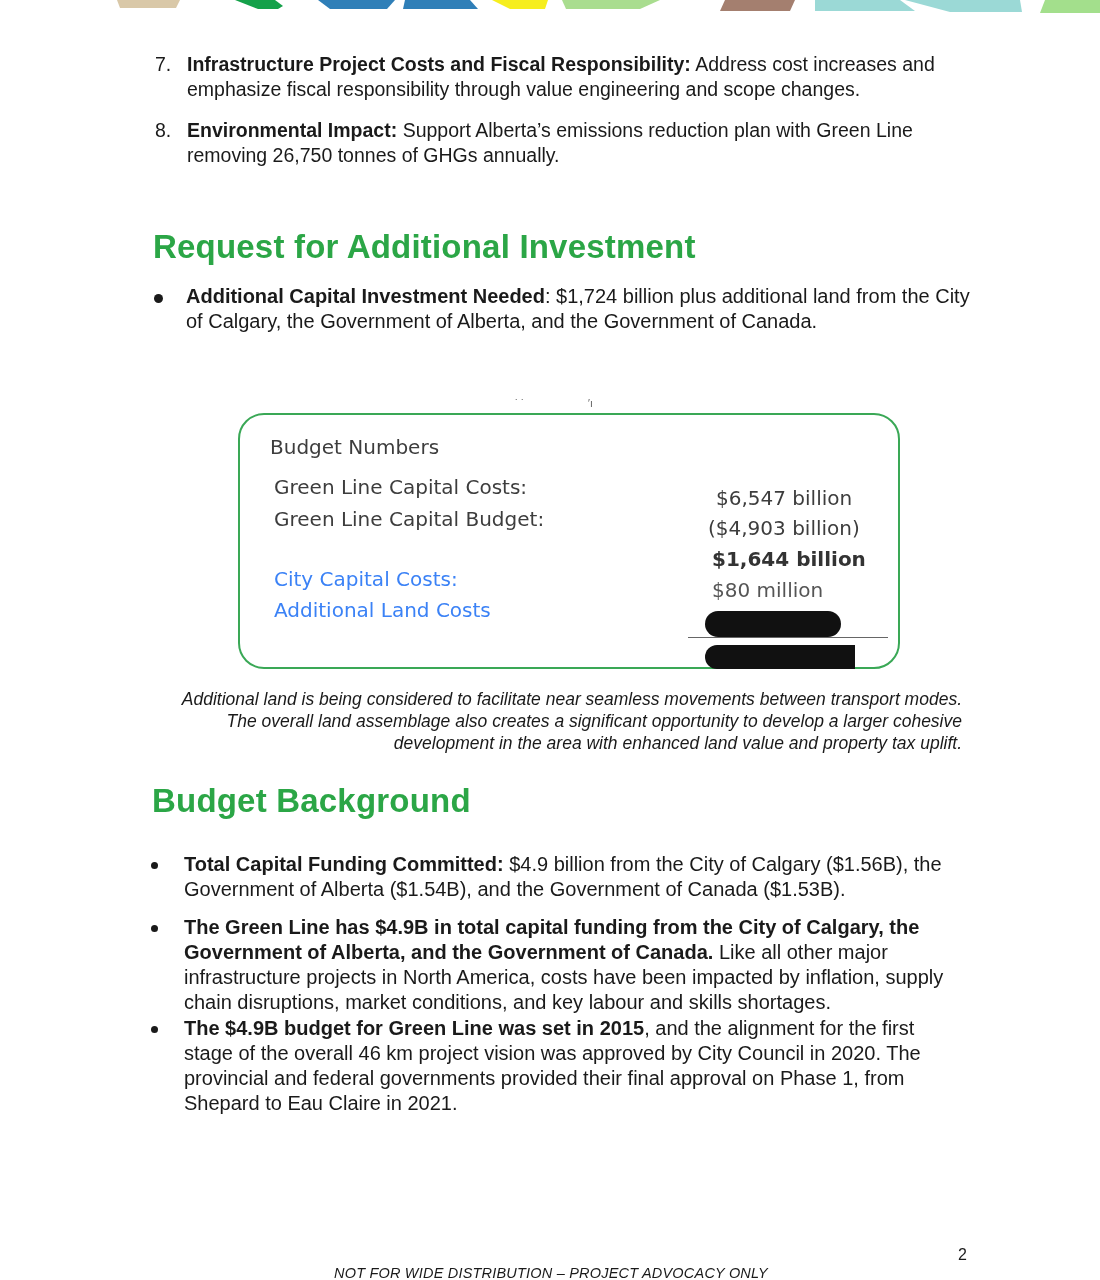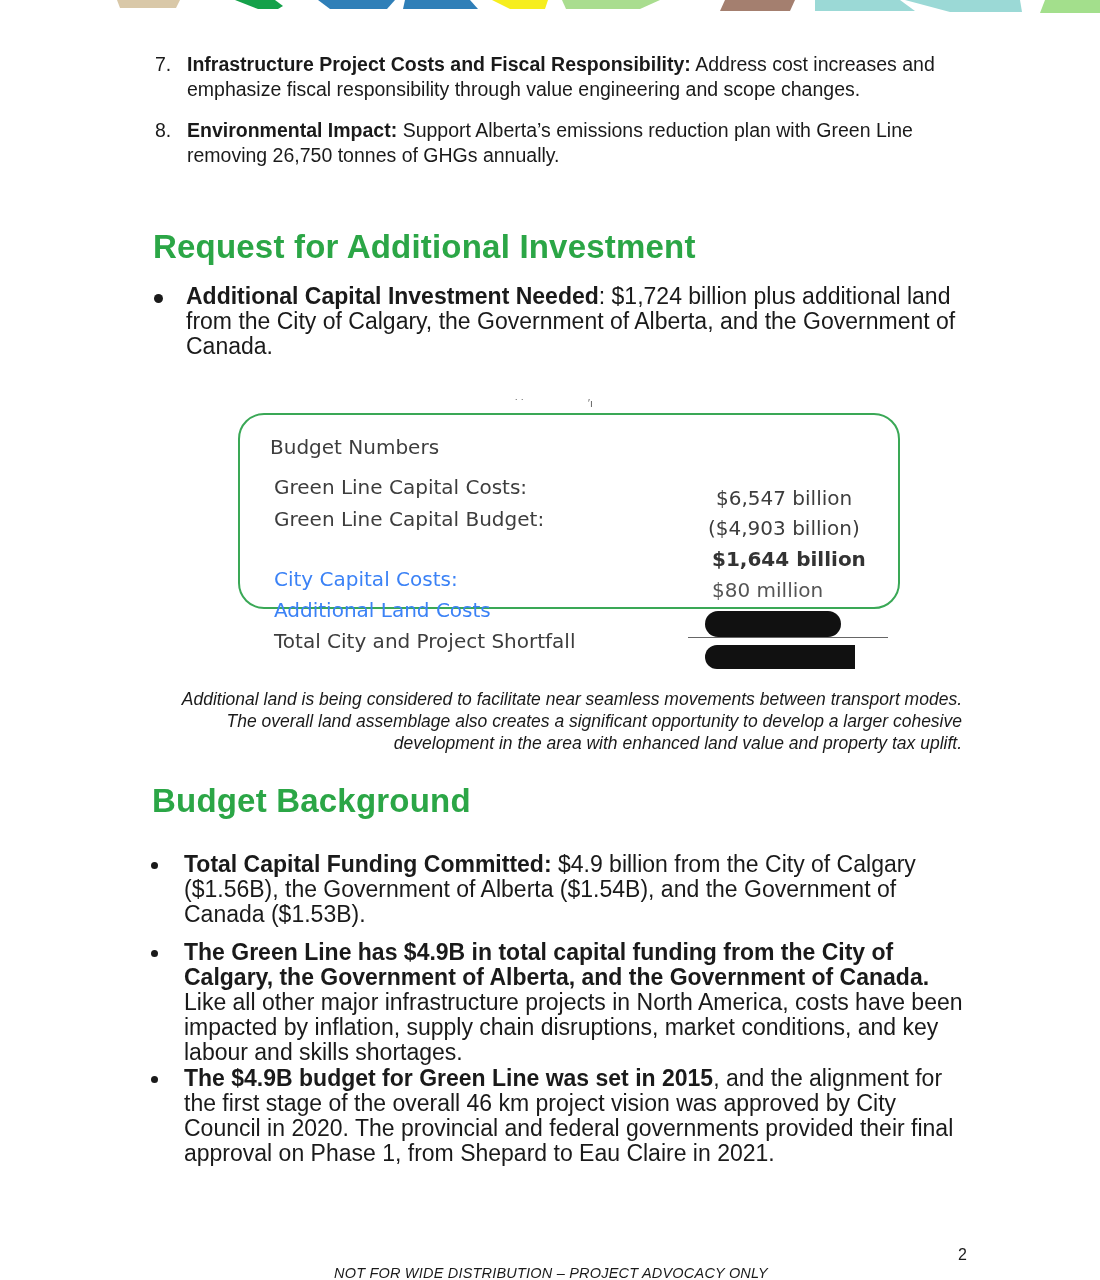--- a/index.html
+++ b/index.html
@@ -14,27 +14,27 @@
     .numbered { position: absolute; left: 155px; width: 820px; font-size: 19.5px; line-height: 25px; }
     .numbered .num { position: absolute; left: 0; top: 0; }
     .numbered .txt { margin-left: 32px; display: block; }
     .b { font-weight: bold; }
 
     .h2 {
       position: absolute; left: 153px; color: #2ba646; font-weight: bold;
       font-size: 33px; letter-spacing: 0.2px; margin: 0;
     }
 
-    .bullets { position: absolute; left: 150px; width: 820px; font-size: 23px; line-height: 25px; }
+    .bullets { position: absolute; left: 150px; width: 820px; font-size: 20px; line-height: 25px; }
     .bullet { position: relative; padding-left: 36px; margin-bottom: 6px; }
     .bullet .dot { position: absolute; left: 4px; top: 10px; width: 9px; height: 9px; border-radius: 50%; background: #1a1a1a; }
     .bullets.small .dot { width: 7px; height: 7px; top: 10px; left: 3px; }
 
     .budget-box {
-      position: absolute; left: 238px; top: 413px; width: 662px; height: 196px;
+      position: absolute; left: 238px; top: 413px; width: 662px; height: 256px;
       border: 2px solid #3aa856; border-radius: 26px; box-sizing: border-box;
       font-family: "DejaVu Sans", sans-serif; color: #3d3d3d;
     }
     .budget-title { position: absolute; left: 30px; top: 20px; font-size: 20px; font-weight: normal; color: #3d3d3d; }
     .brow-label { position: absolute; left: 34px; font-size: 20px; }
     .brow-label.bold { font-weight: bold; color: #333; }
     .brow-label.light { color: #3b82f6; }
     .bval { position: absolute; left: 476px; font-size: 20px; }
     .bval.bold { font-weight: bold; color: #333; }
     .bval.light { color: #555; }
@@ -93,21 +93,20 @@
 <span class="scan-mark" style="left:515px;">˙ ˙</span>
 <span class="scan-mark" style="left:588px;">′ı</span>
 
 <div class="budget-box">
   <div class="budget-title">Budget Numbers</div>
 
   <div class="brow-label" style="top:60px;">Green Line Capital Costs:</div>
   <div class="brow-label" style="top:92px;">Green Line Capital Budget:</div>
   <div class="brow-label light" style="top:152px;">City Capital Costs:</div>
   <div class="brow-label light" style="top:183px;">Additional Land Costs</div>
-  <div class="brow-label" style="top:214px;">Total City and Project Shortfall</div>
 
   <div class="bval" style="top:71px;">$6,547 billion</div>
   <div class="bval" style="left:468px; top:101px;">($4,903 billion)</div>
   <div class="bval bold" style="left:472px; top:132px;">$1,644 billion</div>
   <div class="bval light" style="left:472px; top:163px;">$80 million</div>
 
   <div class="redact" style="left:465px; top:196px; width:136px; height:26px; border-radius:13px;"></div>
   <div class="rule"></div>
   <div class="redact" style="left:465px; top:230px; width:150px; height:24px; border-radius:12px 0 0 12px;"></div>
 </div>

